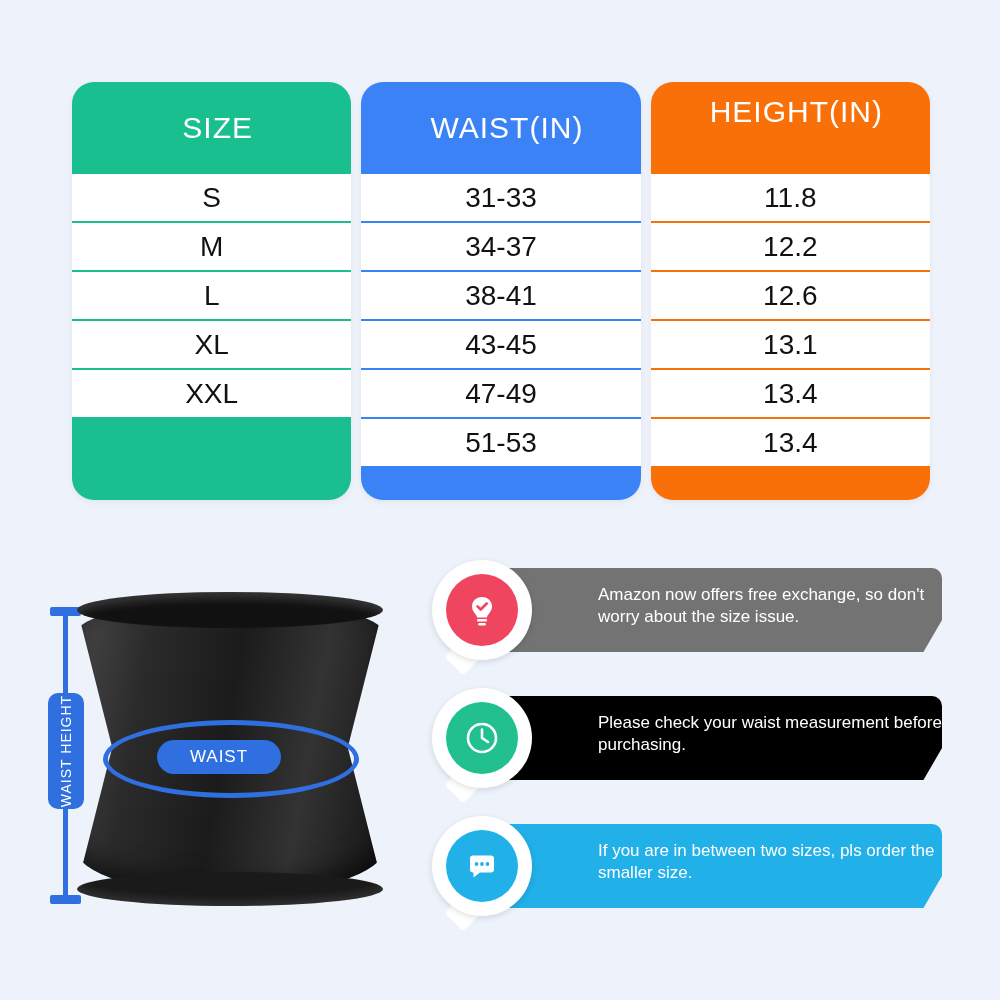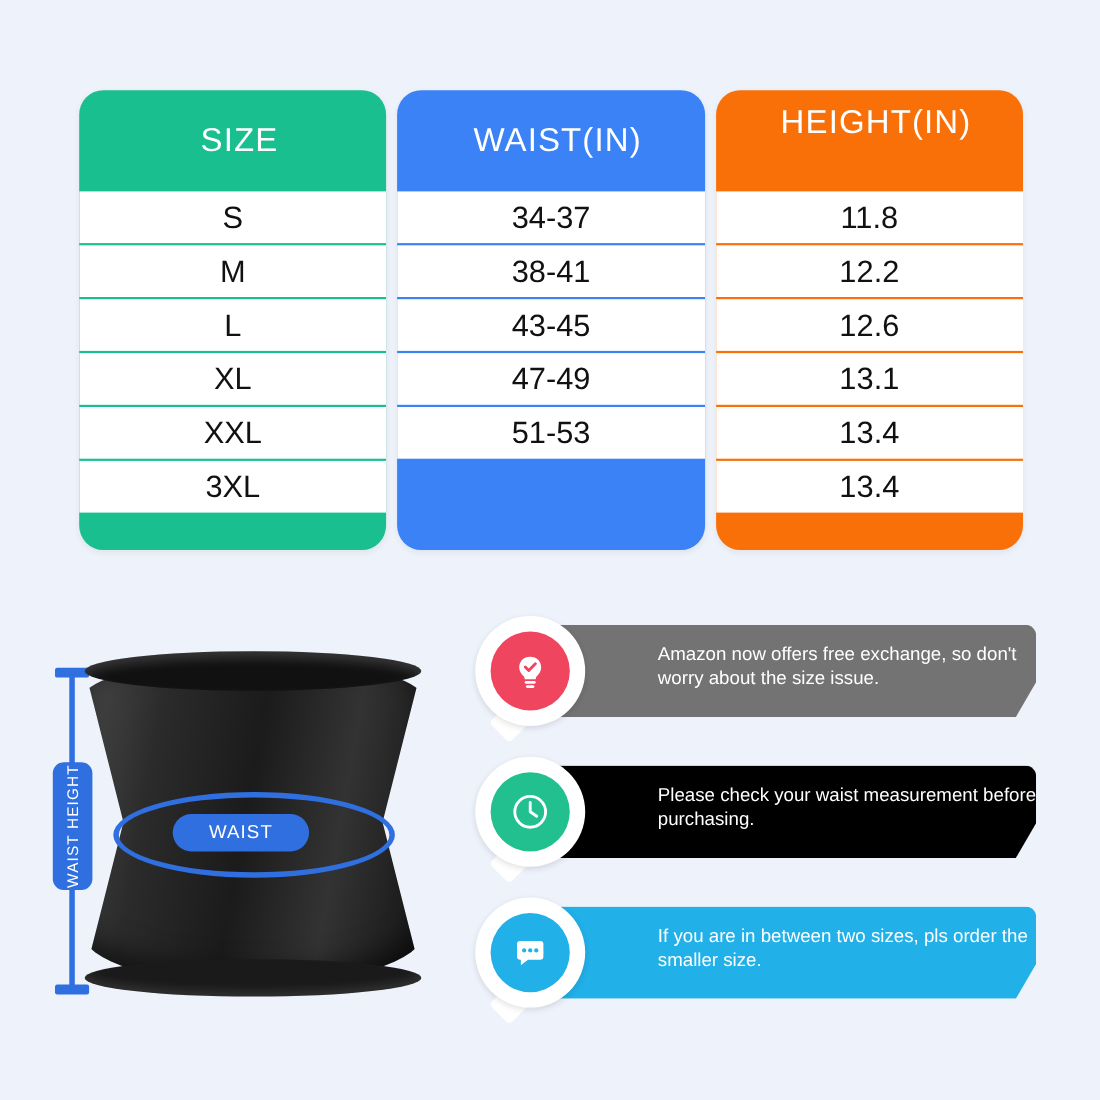--- a/index.html
+++ b/index.html
@@ -268,27 +268,27 @@
 <div class="size-table">
 
   <div class="col size">
     <div class="col-head">SIZE</div>
     <div class="col-body">
       <div class="cell">S</div>
       <div class="cell">M</div>
       <div class="cell">L</div>
       <div class="cell">XL</div>
       <div class="cell">XXL</div>
-      <div class="cell">3XL</div>
     </div>
   </div>
 
   <div class="col waist">
     <div class="col-head">WAIST(IN)</div>
     <div class="col-body">
+      <div class="cell">31-33</div>
       <div class="cell">34-37</div>
       <div class="cell">38-41</div>
       <div class="cell">43-45</div>
       <div class="cell">47-49</div>
       <div class="cell">51-53</div>
     </div>
   </div>
 
   <div class="col height">
     <div class="col-head">HEIGHT(IN)</div>

